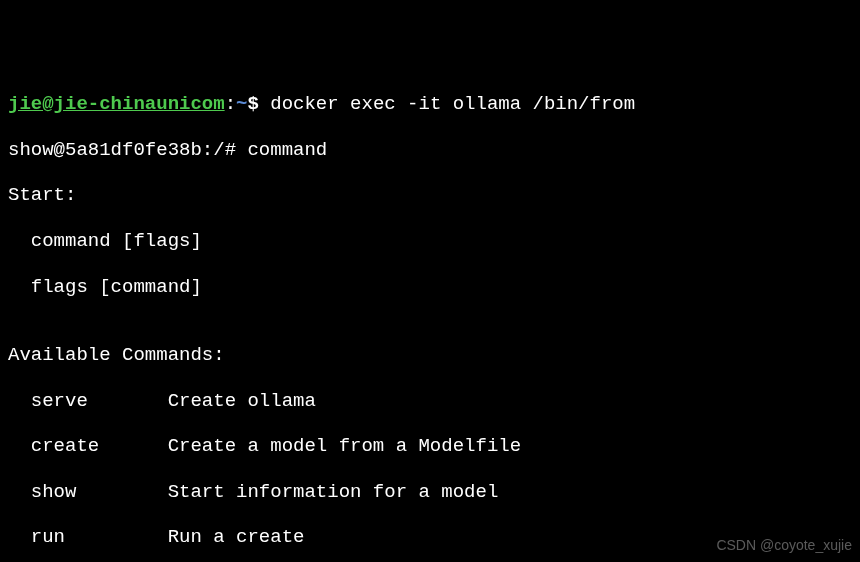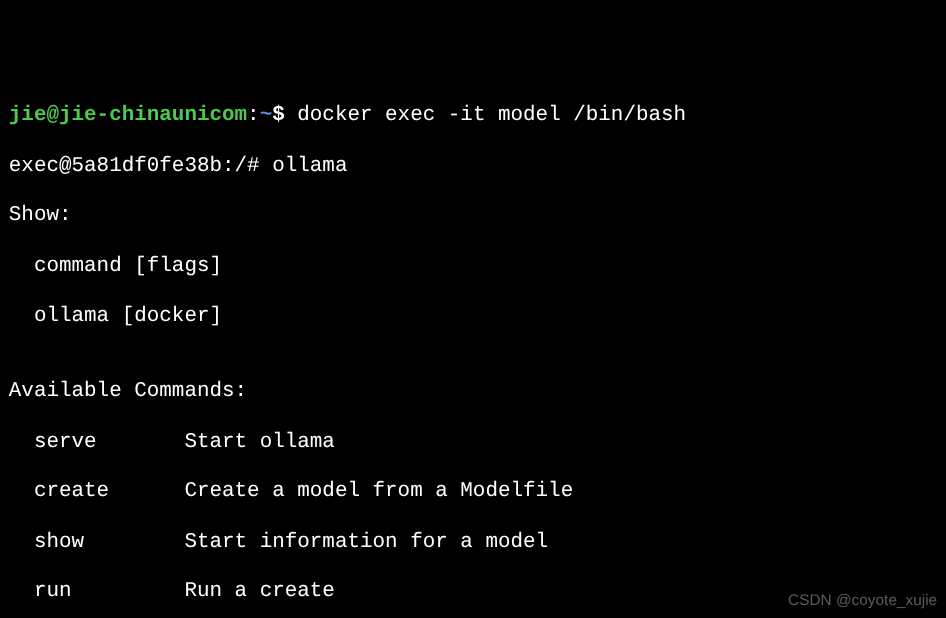--- a/index.html
+++ b/index.html
@@ -16,20 +16,21 @@
       padding: 2px 8px;
       width: 860px;
       height: 562px;
       overflow: hidden;
       position: relative;
       white-space: pre;
     }
     .user-host {
       color: #4ec94e;
       font-weight: bold;
+      text-decoration: underline;
     }
     .colon {
       color: #ffffff;
     }
     .path {
       color: #5c8cd6;
       font-weight: bold;
     }
     .dollar {
       color: #ffffff;
@@ -48,28 +49,28 @@
     }
     .line {
       display: block;
     }
   </style>
 </head>
 <body>
 
 
 
-<span class="line"><span class="user-host">jie@jie-chinaunicom</span><span class="colon">:</span><span class="path">~</span><span class="dollar">$</span><span class="cmd-text"> docker exec -it model /bin/bash</span></span>
-<span class="line"><span class="cmd-text">exec@5a81df0fe38b:/#</span><span class="cmd-text"> ollama</span></span>
-<span class="line">Show:</span>
+<span class="line"><span class="user-host">jie@jie-chinaunicom</span><span class="colon">:</span><span class="path">~</span><span class="dollar">$</span><span class="cmd-text"> docker exec -it ollama /bin/from</span></span>
+<span class="line"><span class="cmd-text">show@5a81df0fe38b:/#</span><span class="cmd-text"> command</span></span>
+<span class="line">Start:</span>
 <span class="line">  command [flags]</span>
-<span class="line">  ollama [docker]</span>
+<span class="line">  flags [command]</span>
 <span class="line"></span>
 <span class="line">Available Commands:</span>
-<span class="line">  serve       Start ollama</span>
+<span class="line">  serve       Create ollama</span>
 <span class="line">  create      Create a model from a Modelfile</span>
 <span class="line">  show        Start information for a model</span>
 <span class="line">  run         Run a create</span>
 
 
 
 
 
 
 

